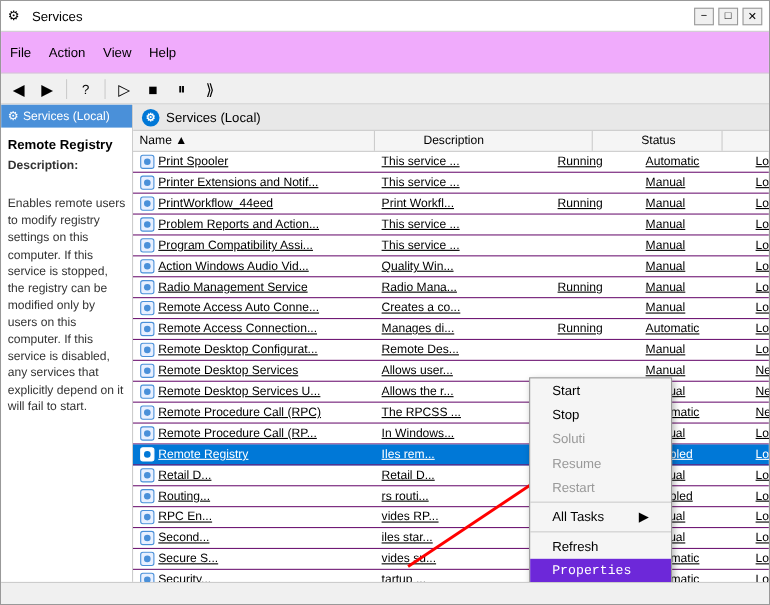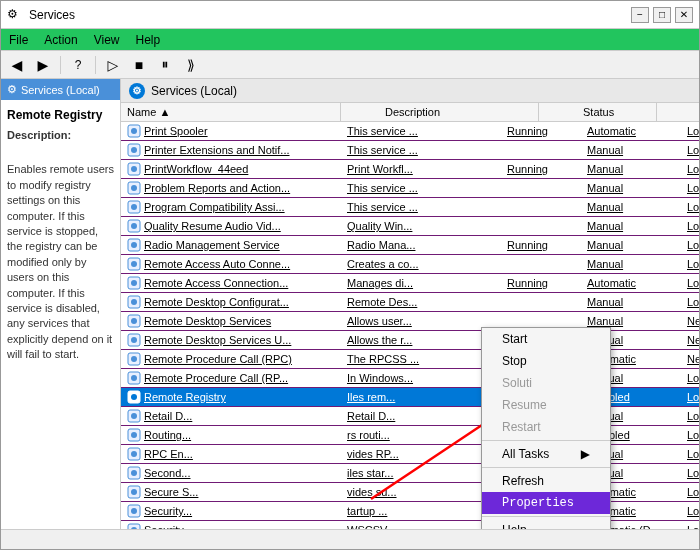--- a/index.html
+++ b/index.html
@@ -46,24 +46,24 @@
       height: 16px;
       background: #f0f0f0;
       border: 1px solid #999;
       font-size: 10px;
       display: flex;
       align-items: center;
       justify-content: center;
       cursor: pointer;
     }
     .menu-bar {
-      background: #22c55e;
+      background: #f0abfc;
       border-bottom: 1px solid #ccc;
       display: flex;
-      height: 22px;
+      height: 38px;
       align-items: center;
     }
     .menu-item {
       padding: 2px 8px;
       cursor: pointer;
       font-size: 12px;
     }
     .toolbar {
       background: #f0f0f0;
       border-bottom: 1px solid #ccc;
@@ -373,21 +373,21 @@
     <div class="table-cell"></div>
     <div class="table-cell">Manual</div>
     <div class="table-cell">Loc</div>
   </div>
             <div class="table-row">
     <div class="table-cell">
                 <svg class="service-icon" viewBox="0 0 14 14" fill="none">
     <rect x="1" y="1" width="12" height="12" rx="2" fill="#e8f0ff" stroke="#4a90d9" stroke-width="1"></rect>
     <circle cx="7" cy="7" r="3" fill="#4a90d9"></circle>
   </svg>
-                <span>Quality Resume Audio Vid...</span>
+                <span>Action Windows Audio Vid...</span>
               </div>
     <div class="table-cell">Quality Win...</div>
     <div class="table-cell"></div>
     <div class="table-cell">Manual</div>
     <div class="table-cell">Loc</div>
   </div>
             <div class="table-row">
     <div class="table-cell">
                 <svg class="service-icon" viewBox="0 0 14 14" fill="none">
     <rect x="1" y="1" width="12" height="12" rx="2" fill="#e8f0ff" stroke="#4a90d9" stroke-width="1"></rect>

